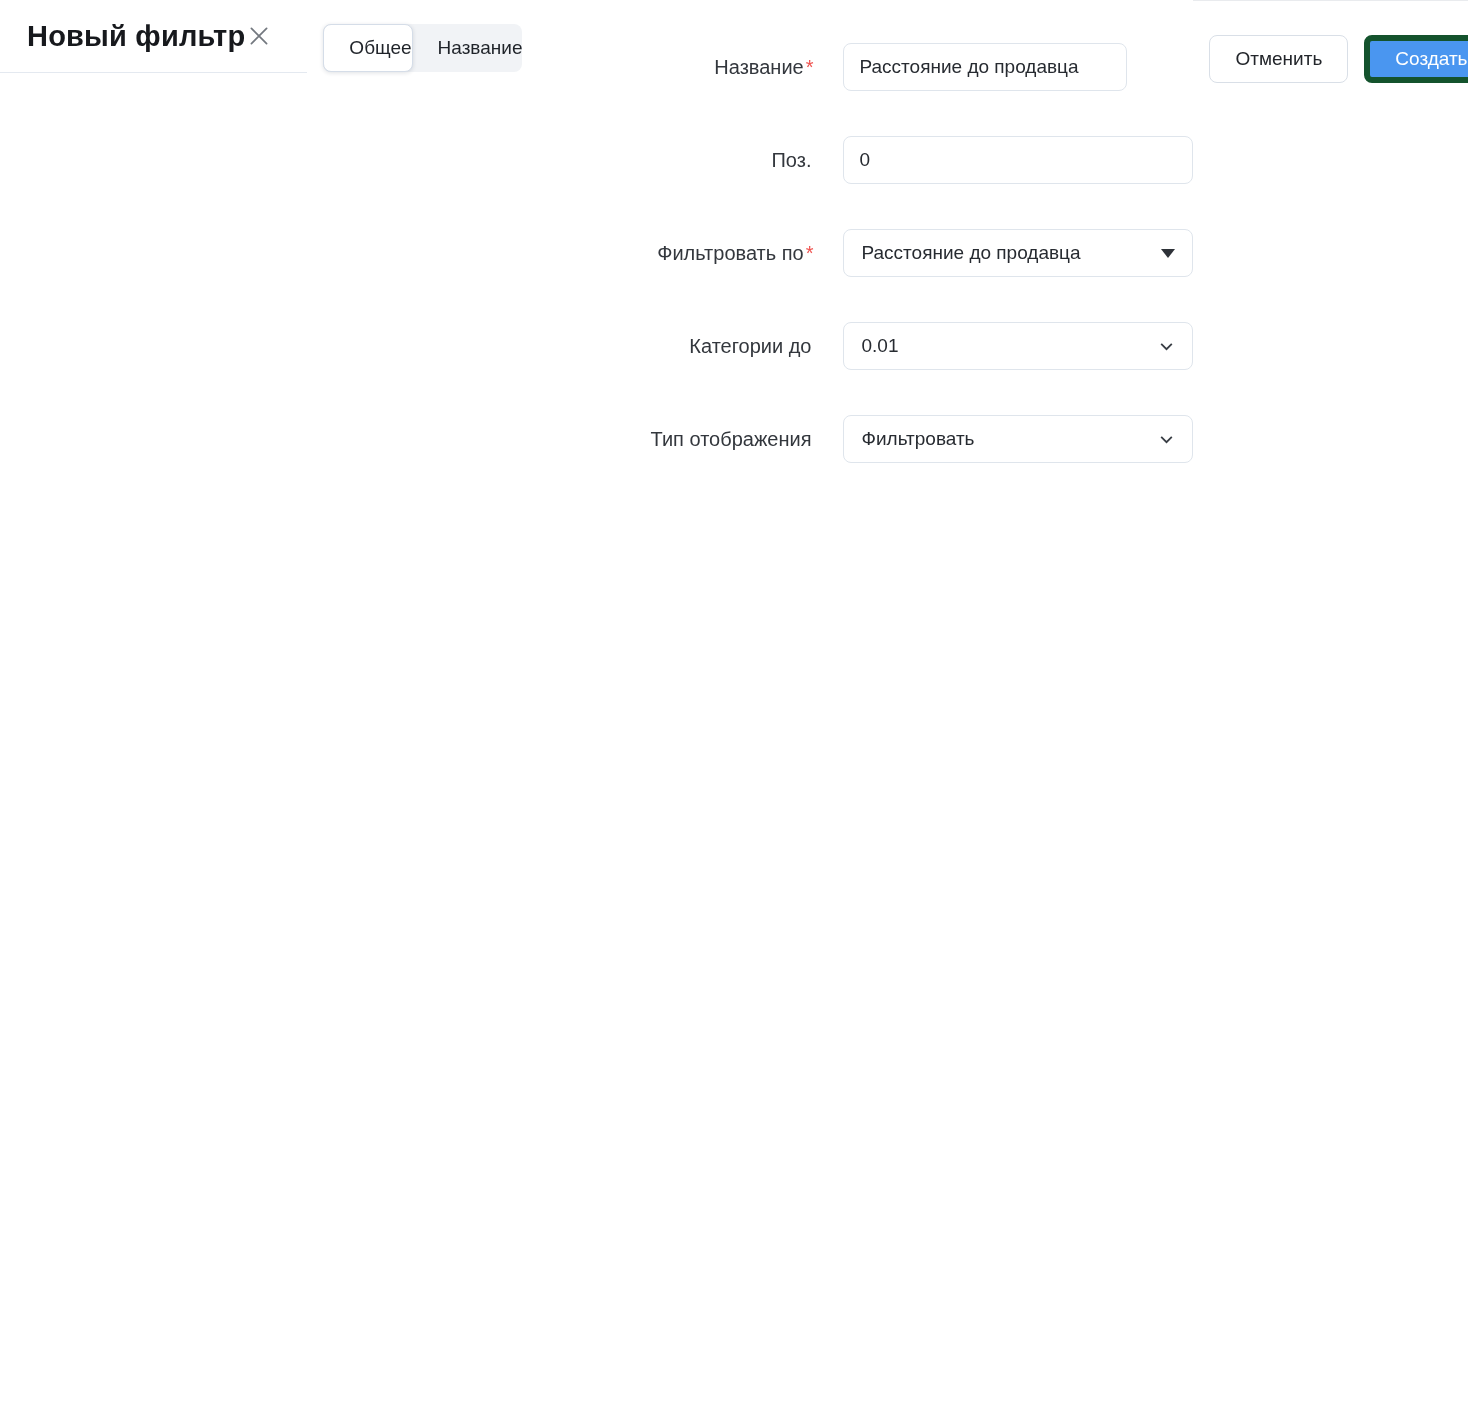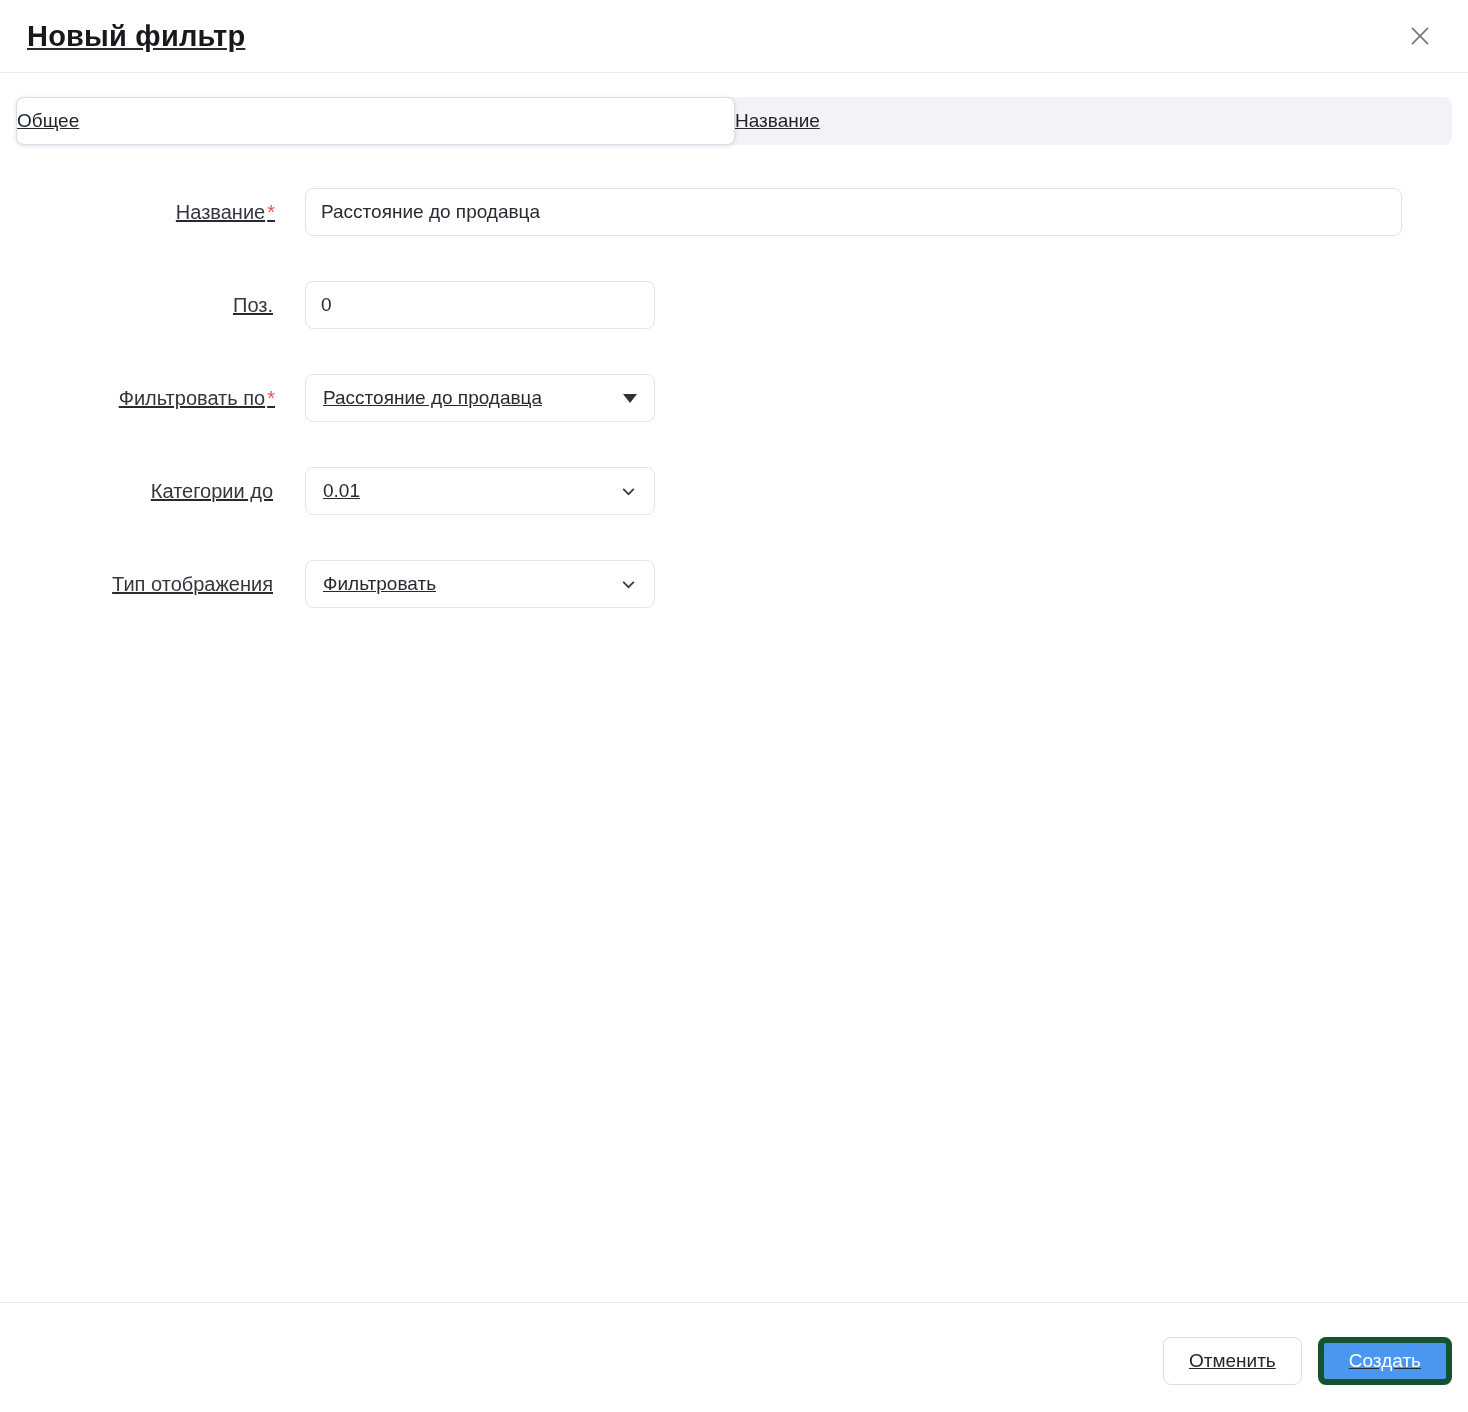--- a/index.html
+++ b/index.html
@@ -7,23 +7,22 @@
   body {
     width: 1468px;
     height: 1412px;
     background: #ffffff;
     font-family: "Liberation Sans", sans-serif;
     color: #272b31;
     overflow: hidden;
   }
   .modal {
     display: flex;
-    flex-direction: column;
+    flex-direction: row;
     height: 100%;
-    text-decoration: underline;
   }
   
   .modal-header {
     flex: none;
     height: 73px;
     display: flex;
     align-items: center;
     justify-content: space-between;
     padding: 0 34px 0 27px;
     border-bottom: 1px solid #e4e9f0;
@@ -56,20 +55,21 @@
   }
   .tab {
     flex: 1;
     display: flex;
     align-items: center;
     justify-content: flex-start;
     font-size: 19px;
     color: #1f2329;
     border-radius: 8px;
     cursor: pointer;
+    padding-left: 25px;
   }
   .tab.active {
     background: #ffffff;
     border: 1px solid #d5dde8;
     box-shadow: 0 1px 4px rgba(27, 40, 65, 0.14);
   }
   
   .form-area {
     flex: 1;
     margin-top: 43px;

